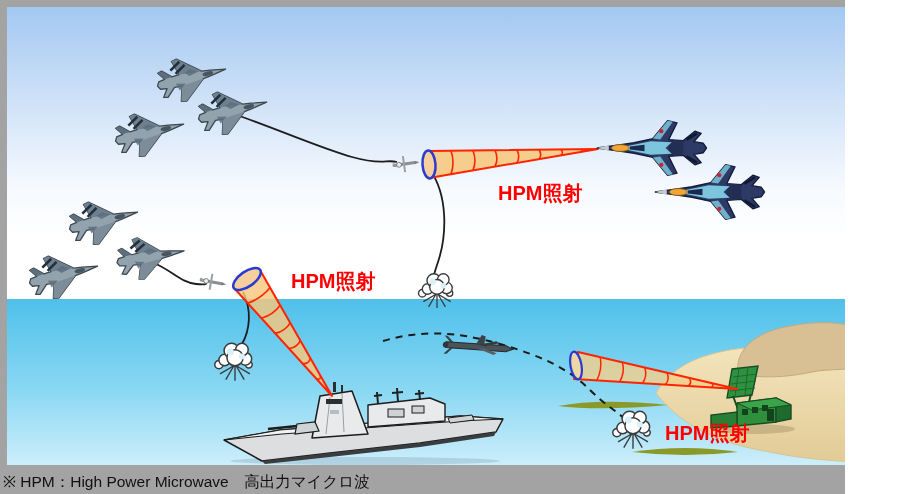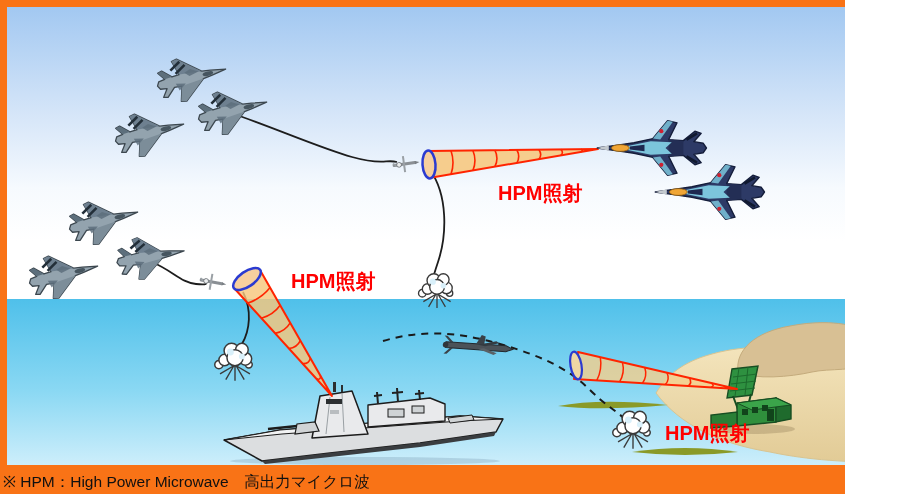--- a/index.html
+++ b/index.html
@@ -1,16 +1,16 @@
 <!DOCTYPE html>
 <html><head>
 <meta charset="utf-8">
 <style>
   html,body{margin:0;padding:0;background:#ffffff;}
-  .stage{position:relative;width:845px;height:494px;background:#f97316;overflow:hidden;
+  .stage{position:relative;width:845px;height:494px;background:#a3a3a3;overflow:hidden;
          font-family:"Liberation Sans", sans-serif;}
   svg{position:absolute;left:0;top:0;}
   text.hpm{font-family:"Liberation Sans", sans-serif;font-weight:bold;font-size:20px;fill:#ff0000;}
   text.footnote{font-family:"Liberation Sans", sans-serif;font-size:15.5px;fill:#101010;}
 </style>
 </head>
 <body>
 
 <div class="stage">
 <svg width="899" height="494" viewBox="0 0 899 494">

